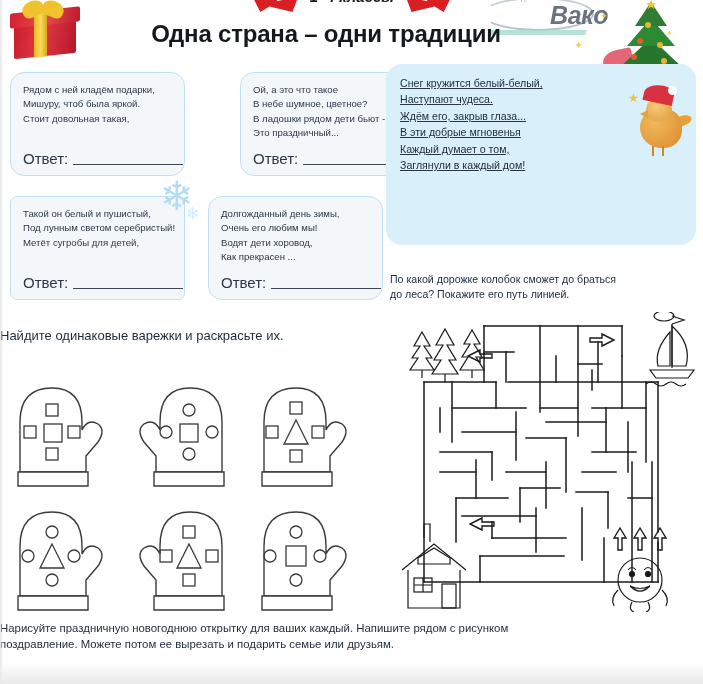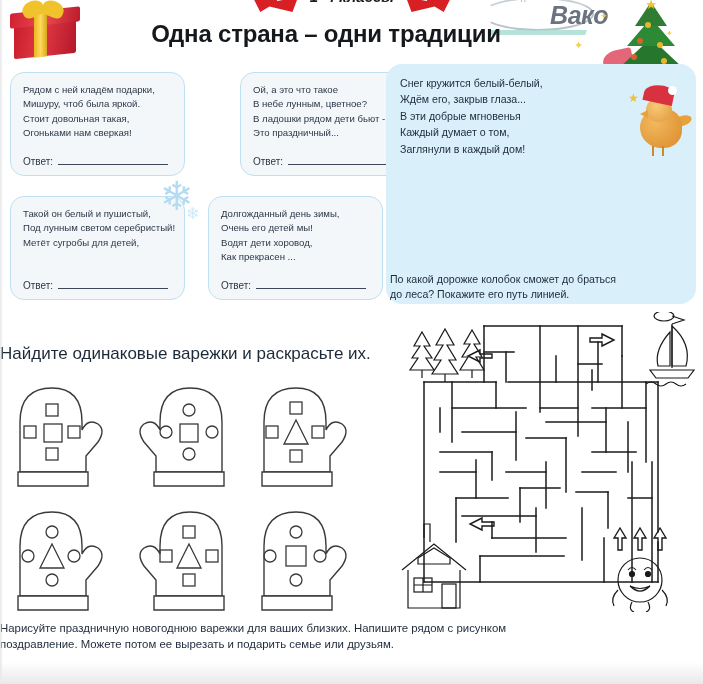--- a/index.html
+++ b/index.html
@@ -255,56 +255,57 @@
   }
   .riddle-card .answer-row {
     position: absolute;
     left: 12px;
     bottom: 8px;
     display: flex;
     align-items: flex-end;
     gap: 5px;
   }
   .riddle-card .answer-label {
-    font-size: 10px;
+    font-size: 15px;
     color: #2b3648;
   }
   .riddle-card .answer-line {
     width: 110px;
     height: 0;
     border-bottom: 1.4px solid #3c4758;
     margin-bottom: 2px;
   }
 
   #riddle-1 { left: 10px;  top: 72px;  width: 175px; height: 104px; }
   #riddle-2 { left: 196px; top: 72px;  width: 175px; height: 104px; margin-left: 44px; }
-  #riddle-3 { left: 10px;  top: 196px; width: 175px; height: 104px; }
+  #riddle-3 { left: 10px;  top: 196px; width: 175px; height: 104px; border-radius: 7px; }
   #riddle-4 { left: 208px; top: 196px; width: 175px; height: 104px; }
 
   
   .snowflake {
     position: absolute;
     color: #b3dcf2;
     line-height: 1;
     pointer-events: none;
     user-select: none;
   }
   #snowflake-center { left: 160px; top: 176px; font-size: 40px; }
   #snowflake-small-a { left: 186px; top: 206px; font-size: 16px; color: #cde9f7; }
 
   
   #poem-panel {
     position: absolute;
     left: 386px;
     top: 64px;
     width: 310px;
-    height: 240px;
+    height: 181px;
     background: #d9effa;
     border-radius: 16px;
     padding: 11px 14px;
+    text-decoration: underline;
   }
   #poem-panel .poem-line {
     font-size: 10.6px;
     line-height: 16.4px;
     color: #1d2a3a;
     white-space: nowrap;
   }
 
   
   .bird {
@@ -395,23 +396,23 @@
     top: 312px;
     width: 300px;
     height: 300px;
   }
   #maze-svg { display: block; }
 
   
   #mittens-heading {
     position: absolute;
     left: 0px;
-    top: 344px;
+    top: 328px;
     width: 370px;
-    font-size: 17px;
+    font-size: 13px;
     color: #1d2a3a;
     white-space: nowrap;
   }
 
   #mittens-grid {
     position: absolute;
     left: 0px;
     top: 378px;
     width: 370px;
     height: 236px;
@@ -499,64 +500,64 @@
 
     <span class="header-sparkle" style="left:574px; top:40px;">✦</span>
     <span class="header-sparkle" style="left:600px; top:12px; font-size:9px;">✦</span>
     <span class="header-sparkle" style="left:666px; top:30px; font-size:8px;">✦</span>
   </div>
 
   <div class="riddle-card" id="riddle-1">
     <div class="line">Рядом с ней кладём подарки,</div>
     <div class="line">Мишуру, чтоб была яркой.</div>
     <div class="line">Стоит довольная такая,</div>
-    <div class="line">Огоньками нам сверкая!</div>
     <div class="answer-row">
       <span class="answer-label">Ответ:</span>
       <span class="answer-line"></span>
     </div>
   </div>
 
   <div class="riddle-card" id="riddle-2">
     <div class="line">Ой, а это что такое</div>
-    <div class="line">В небе лунным, цветное?</div>
+    <div class="line">В небе шумное, цветное?</div>
     <div class="line">В ладошки рядом дети бьют -</div>
     <div class="line">Это праздничный...</div>
     <div class="answer-row">
       <span class="answer-label">Ответ:</span>
       <span class="answer-line"></span>
     </div>
   </div>
 
   <div class="riddle-card" id="riddle-3">
     <div class="line">Такой он белый и пушистый,</div>
     <div class="line">Под лунным светом серебристый!</div>
     <div class="line">Метёт сугробы для детей,</div>
     <div class="answer-row">
       <span class="answer-label">Ответ:</span>
       <span class="answer-line"></span>
     </div>
   </div>
 
   <div class="riddle-card" id="riddle-4">
     <div class="line">Долгожданный день зимы,</div>
-    <div class="line">Очень его детей мы!</div>
+    <div class="line">Очень его любим мы!</div>
     <div class="line">Водят дети хоровод,</div>
     <div class="line">Как прекрасен ...</div>
     <div class="answer-row">
       <span class="answer-label">Ответ:</span>
       <span class="answer-line"></span>
     </div>
   </div>
 
   <span class="snowflake" id="snowflake-center">❄</span>
   <span class="snowflake" id="snowflake-small-a">❄</span>
 
   <div id="poem-panel">
     <div class="poem-line">Снег кружится белый-белый,</div>
+    <div class="poem-line">Наступают чудеса.</div>
     <div class="poem-line">Ждём его, закрыв глаза...</div>
     <div class="poem-line">В эти добрые мгновенья</div>
     <div class="poem-line">Каждый думает о том,</div>
     <div class="poem-line">Заглянули в каждый дом!</div>
 
     <div class="bird">
       <div class="star-deco">★</div>
       <div class="tail"></div>
       <div class="body"></div>
       <div class="head"></div>
@@ -800,19 +801,19 @@
           <circle cx="46" cy="30" r="6"></circle>
           <circle cx="20" cy="54" r="6"></circle>
           <circle cx="70" cy="54" r="6"></circle>
           <circle cx="46" cy="78" r="6"></circle>
         </g>
       </svg>
     </div>
   </div>
 
   <div id="bottom-task">
-    <div class="bt-line">Нарисуйте праздничную новогоднюю варежки для ваших близких. Напишите рядом с рисунком</div>
+    <div class="bt-line">Нарисуйте праздничную новогоднюю открытку для ваших каждый. Напишите рядом с рисунком</div>
     <div class="bt-line">поздравление. Можете потом ее вырезать и подарить семье или друзьям.</div>
   </div>
 
   <div class="page-edge-left"></div>
   <div class="page-edge-bottom"></div>
 </div>
 
 </body></html>

